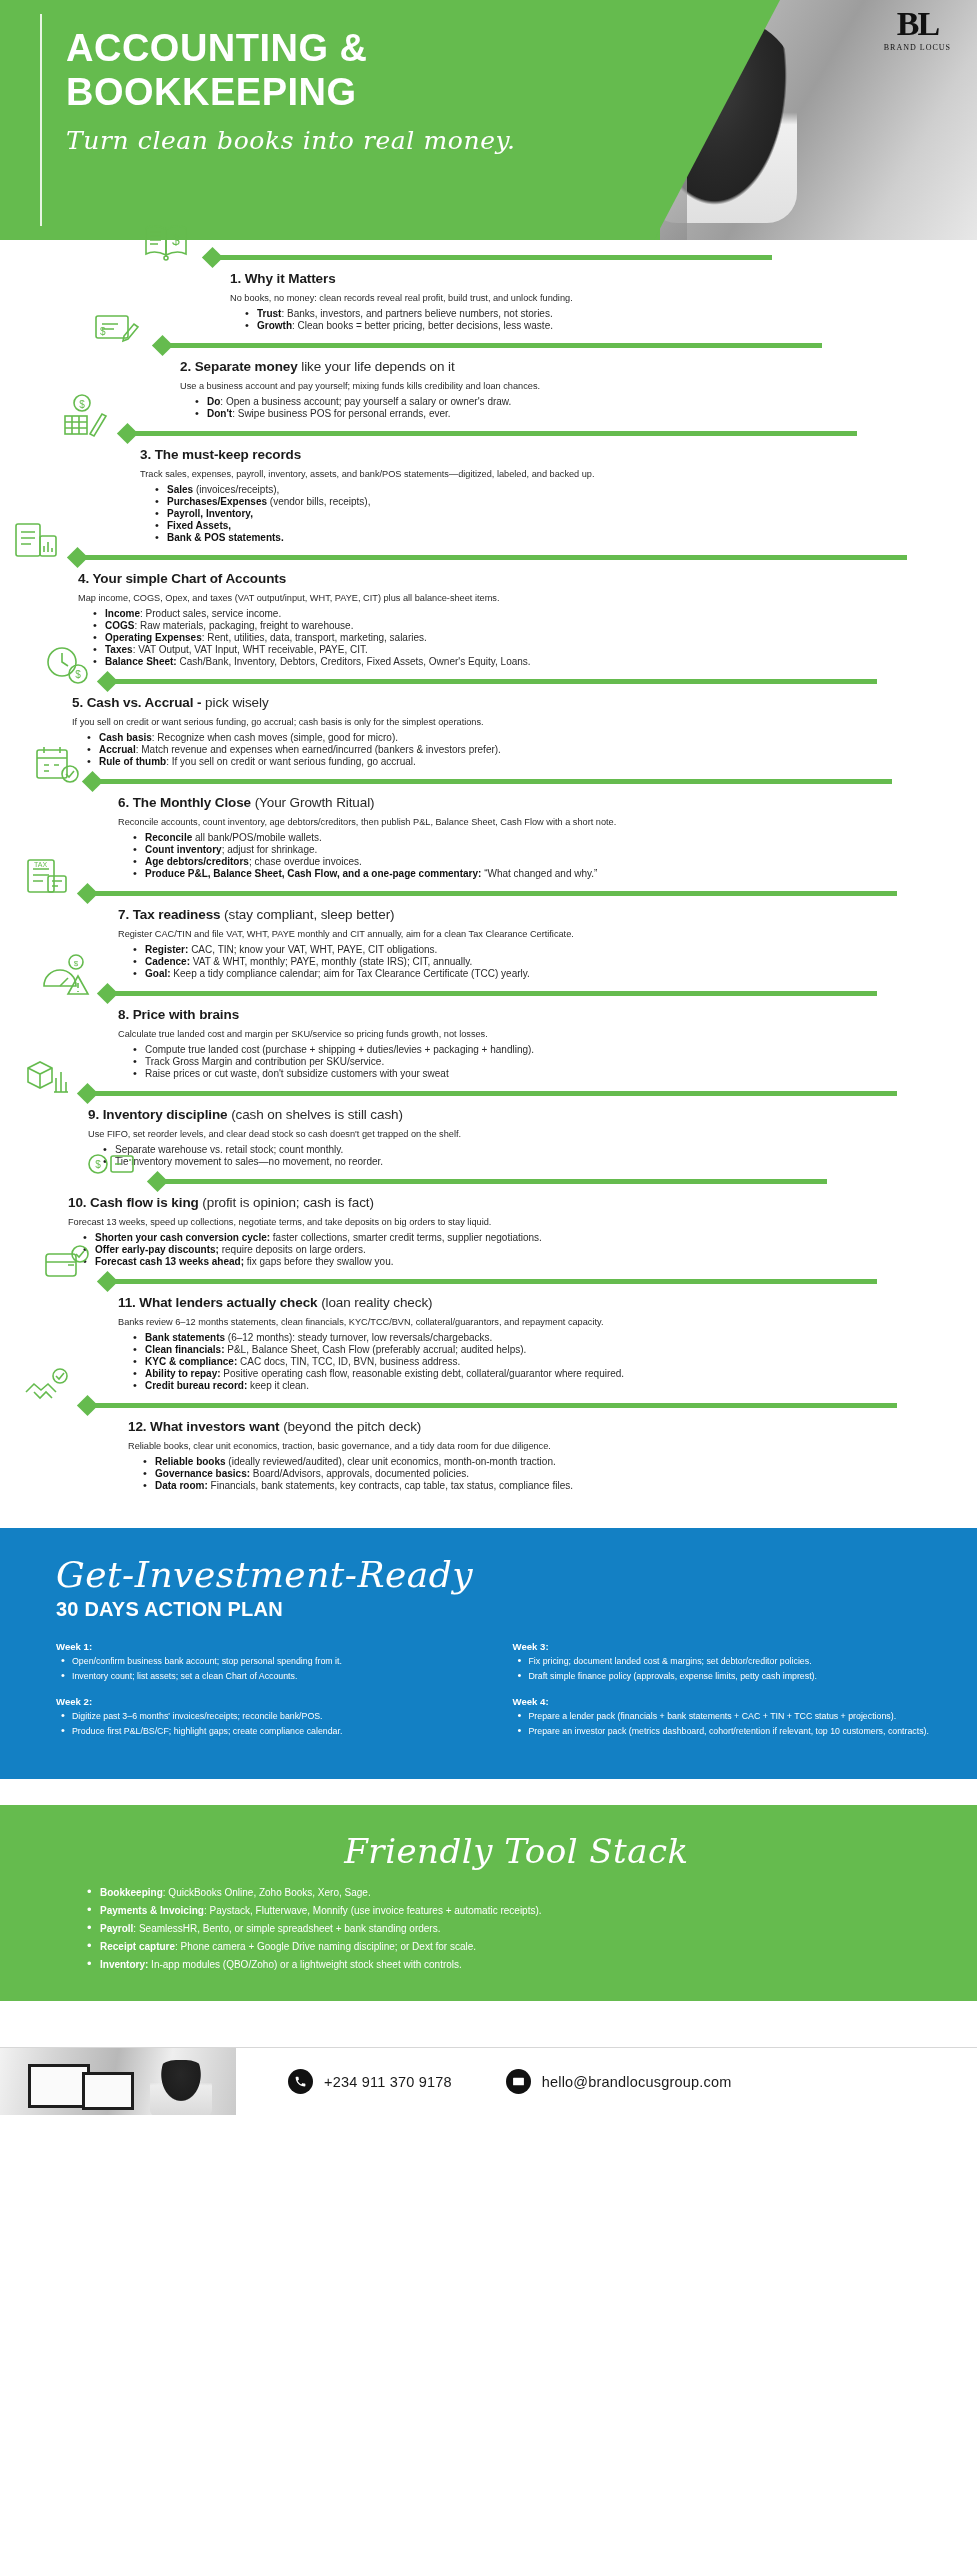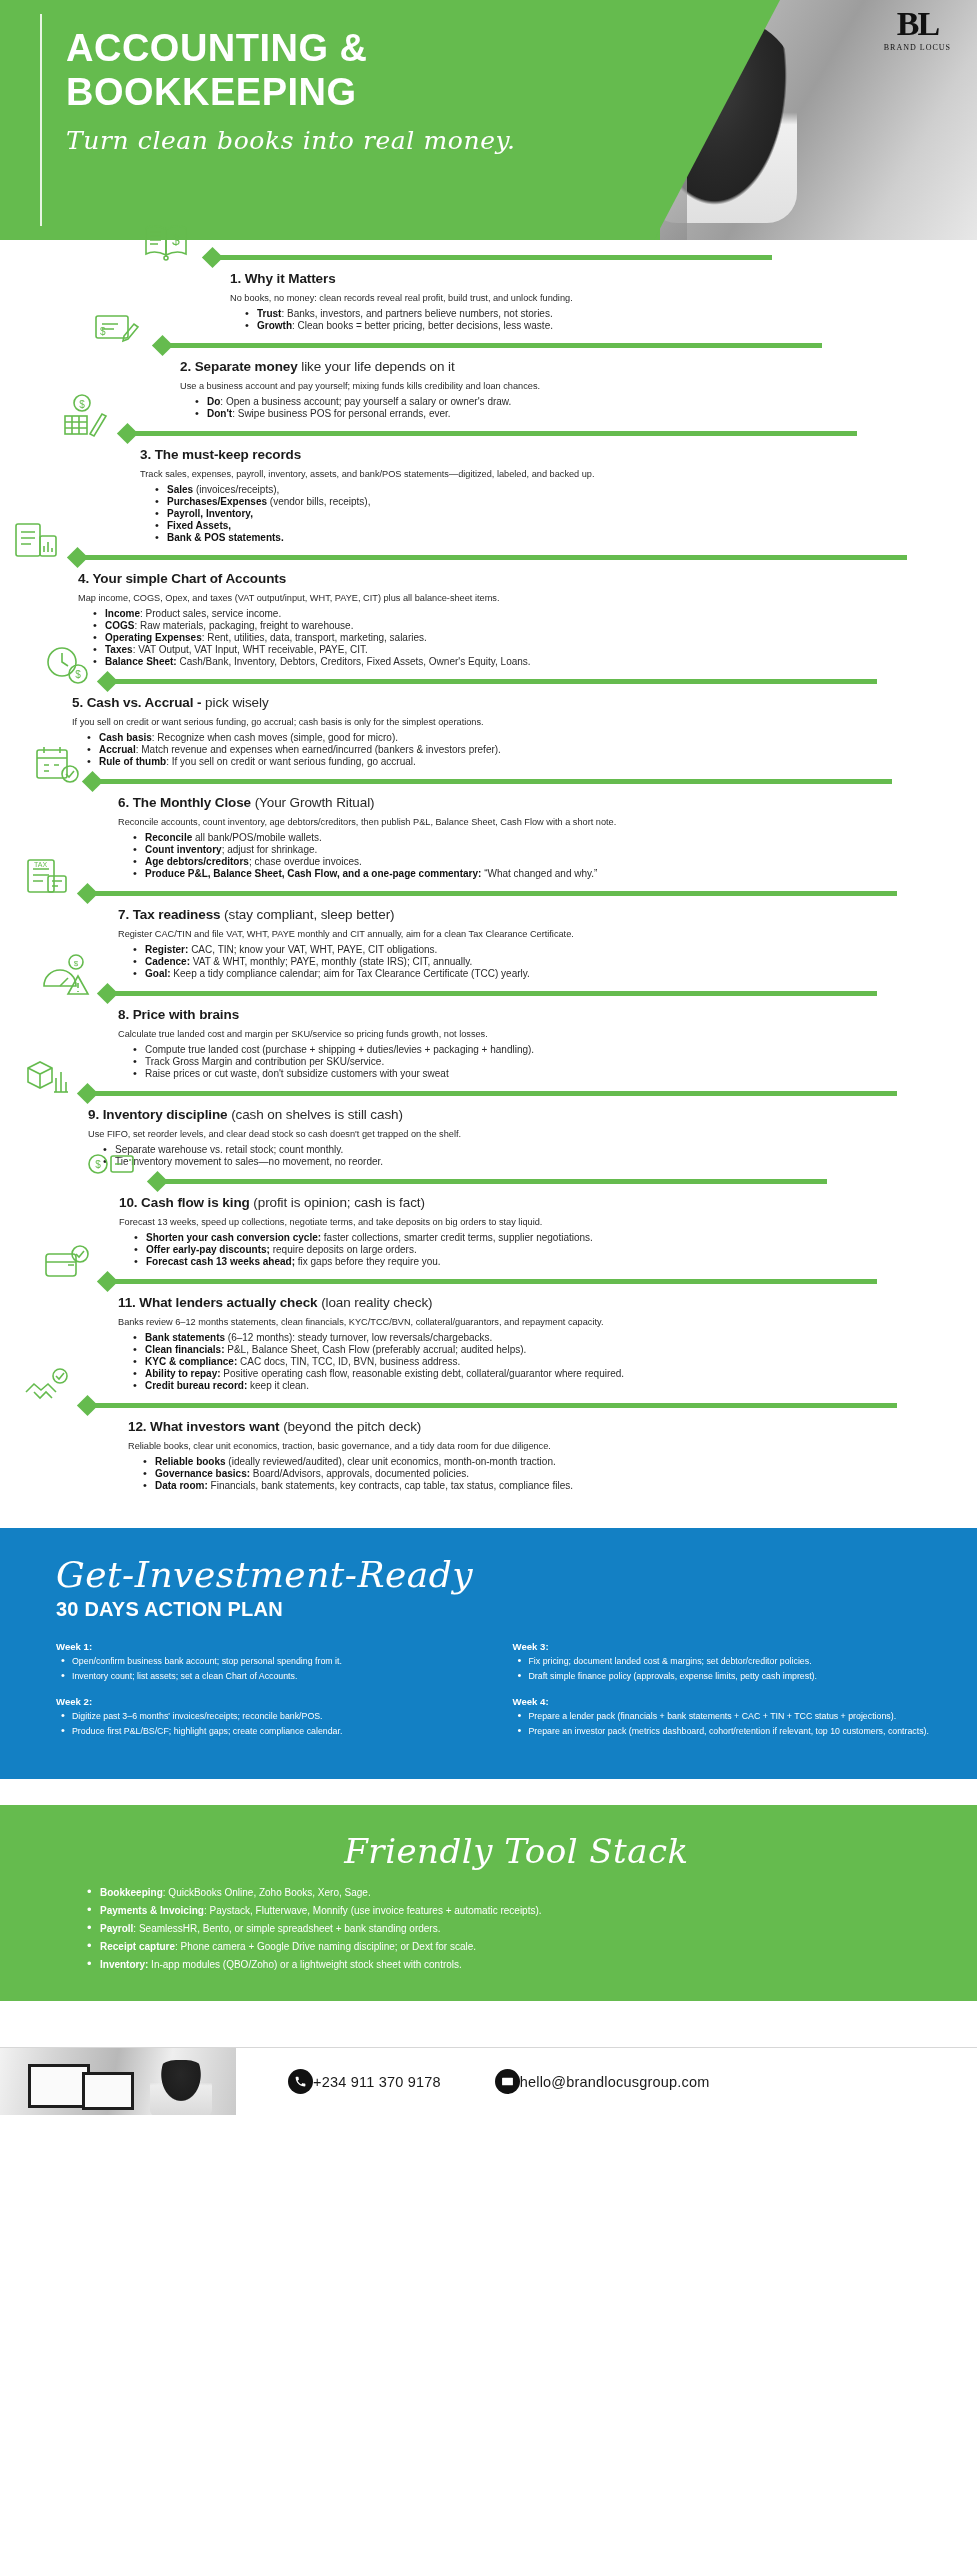--- a/index.html
+++ b/index.html
@@ -302,20 +302,21 @@
   }
   .contacts {
     display: flex;
     align-items: center;
     gap: 54px;
     padding-left: 52px;
   }
   .contact {
     display: flex;
     align-items: center;
+    gap: 11px;
     text-align: right;
   }
   .contact-icon {
     width: 25px; height: 25px;
     border-radius: 50%;
     background: #111;
     color: #fff;
     display: flex;
     align-items: center;
     justify-content: center;
@@ -592,27 +593,27 @@
       <div class="step-icon" style="left: 85px; top: -34px;">
         <svg viewBox="0 0 52 52">
           <g fill="none" stroke="#65bb4e" stroke-width="1.6">
             <circle cx="13" cy="26" r="9"></circle>
             <text x="13" y="30" font-size="10" fill="#65bb4e" stroke="none" text-anchor="middle">$</text>
             <rect x="26" y="18" width="22" height="16" rx="2"></rect>
             <path d="M30 26h6M44 22h2"></path>
           </g>
         </svg>
       </div>
-      <div class="step-body" style="padding-left: 119px; padding-right: 24px;">
+      <div class="step-body" style="padding-left: 68px; padding-right: 24px;">
         <div class="step-title"><span>10. Cash flow is king</span><span class="lt"> (profit is opinion; cash is fact)</span></div>
         <div class="step-intro">Forecast 13 weeks, speed up collections, negotiate terms, and take deposits on big orders to stay liquid.</div>
         <ul class="step-list">
           <li><b>Shorten your cash conversion cycle:</b><span> faster collections, smarter credit terms, supplier negotiations.</span></li>
           <li><b>Offer early-pay discounts;</b><span> require deposits on large orders.</span></li>
-          <li><b>Forecast cash 13 weeks ahead;</b><span> fix gaps before they require you.</span></li>
+          <li><b>Forecast cash 13 weeks ahead;</b><span> fix gaps before they swallow you.</span></li>
         </ul>
       </div>
     </div>
     <div class="step">
       <div class="step-rail">
         <span class="rail-dia" style="left:100px"></span>
         <span class="rail-line" style="left:114px;width:763px"></span>
       </div>
       <div class="step-icon" style="left: 40px; top: -34px;">
         <svg viewBox="0 0 52 52">

